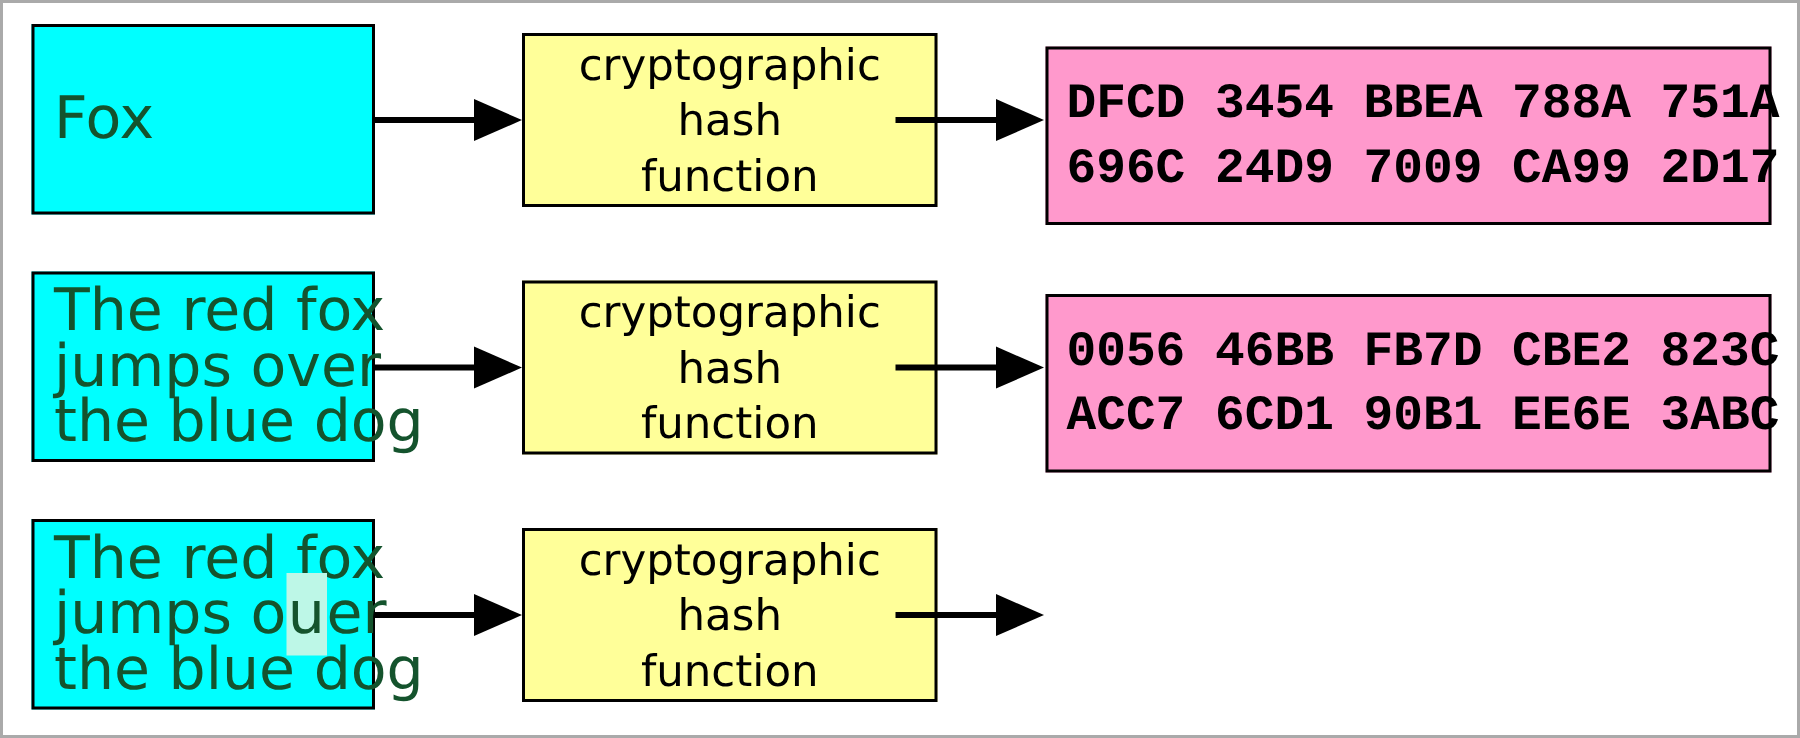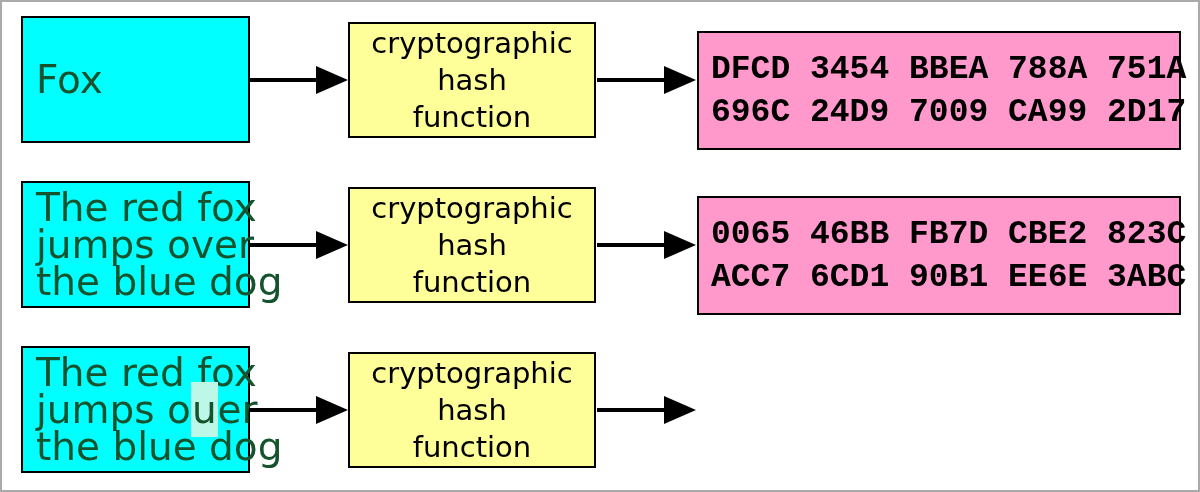--- a/index.html
+++ b/index.html
@@ -22,21 +22,21 @@
   .input-box {
     left: 19px; top: 14px; width: 225px; height: 123px;
     background: #00ffff;
     display: flex; flex-direction: column; justify-content: center;
     padding-left: 13px; box-sizing: border-box;
     width: 229px; height: 127px;
     font-size: 39px; line-height: 37px; color: #14532d;
     white-space: pre;
   }
   .process-box {
-    left: 346px; top: 20px; width: 248px; height: 116px;
+    left: 346px; top: 20px; width: 277px; height: 116px;
     background: #ffff99;
     display: flex; align-items: center; justify-content: center;
     box-sizing: border-box; text-align: center;
     font-size: 29px; line-height: 37px; color: #000;
     white-space: pre;
   }
   .output-box {
     left: 695px; top: 29px; width: 484px; height: 119px;
     background: #ff99cc;
     display: flex; flex-direction: column; justify-content: center;
@@ -85,21 +85,21 @@
     <div class="box input-box">The red fox
 jumps over
 the blue dog</div>
     <div class="arrow-line a1"></div>
     <div class="arrow-head a1"></div>
     <div class="box process-box">cryptographic
 hash
 function</div>
     <div class="arrow-line a2"></div>
     <div class="arrow-head a2"></div>
-    <div class="box output-box">0065 46BB FB7D CBE2 823C
+    <div class="box output-box">0056 46BB FB7D CBE2 823C
 ACC7 6CD1 90B1 EE6E 3ABC</div>
   </div>
 
   <div class="row row-2">
     <div class="box input-box">
       <div>The red fox</div>
       <div><span>jumps o</span><span class="hl">u</span><span>er</span></div>
       <div>the blue dog</div>
     </div>
     <div class="arrow-line a1"></div>

